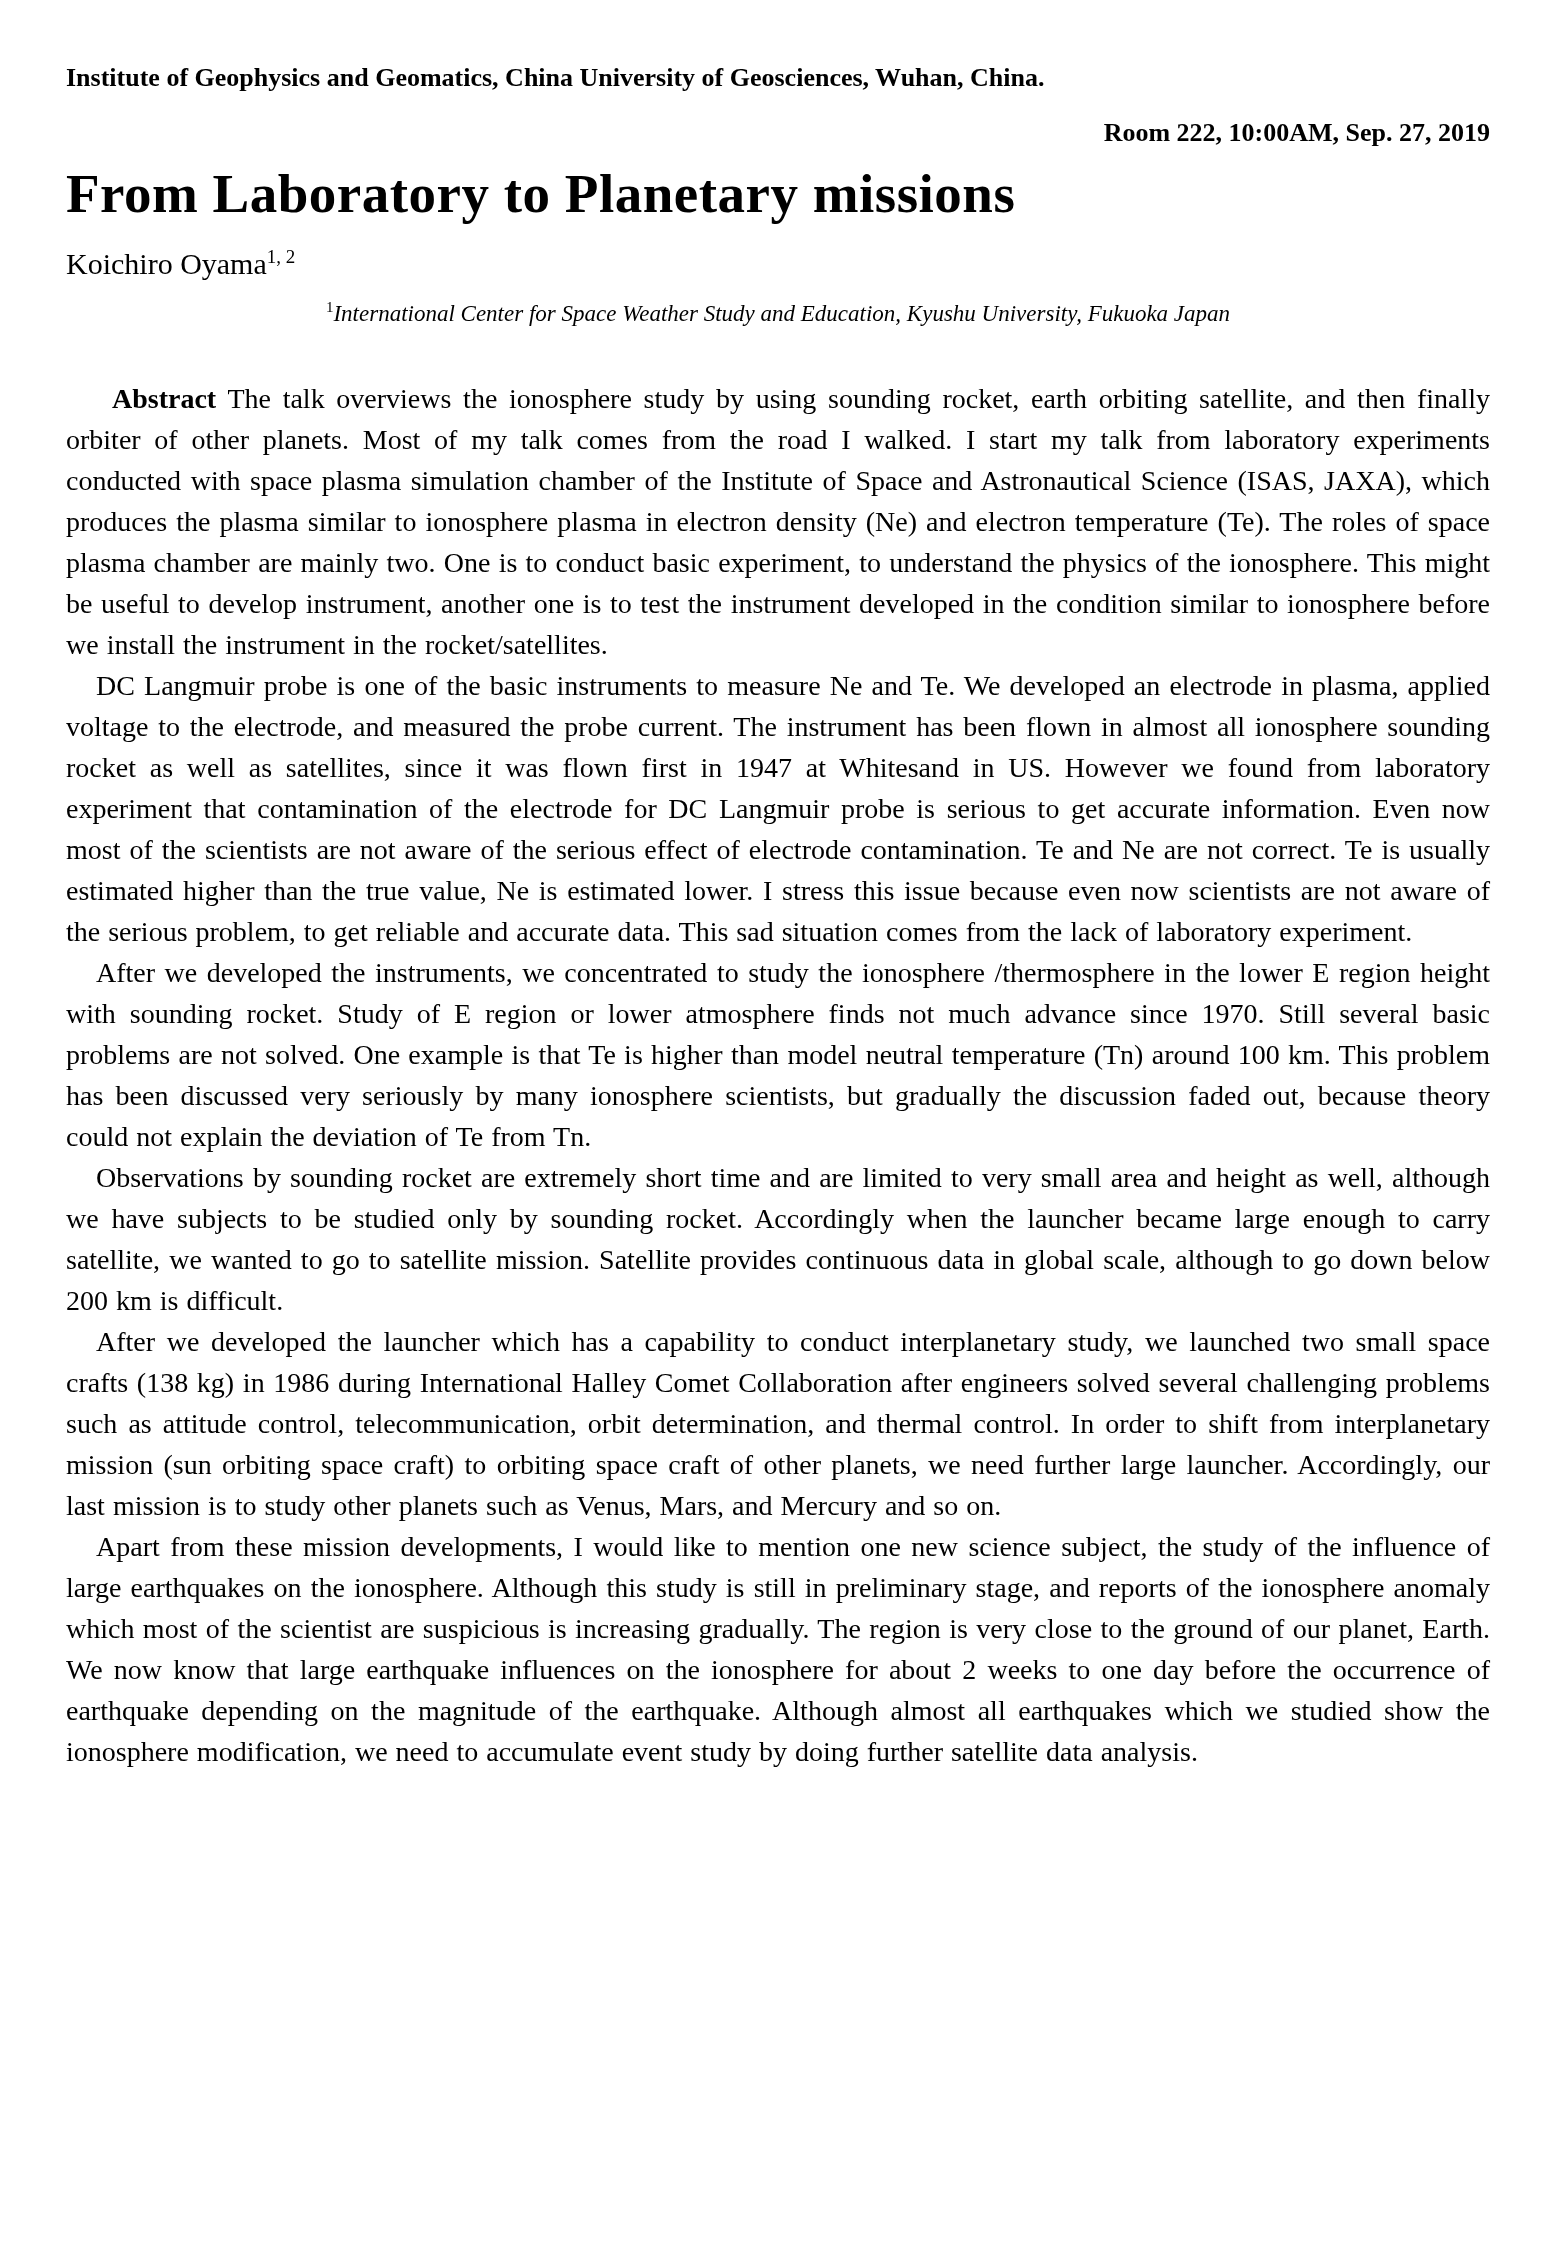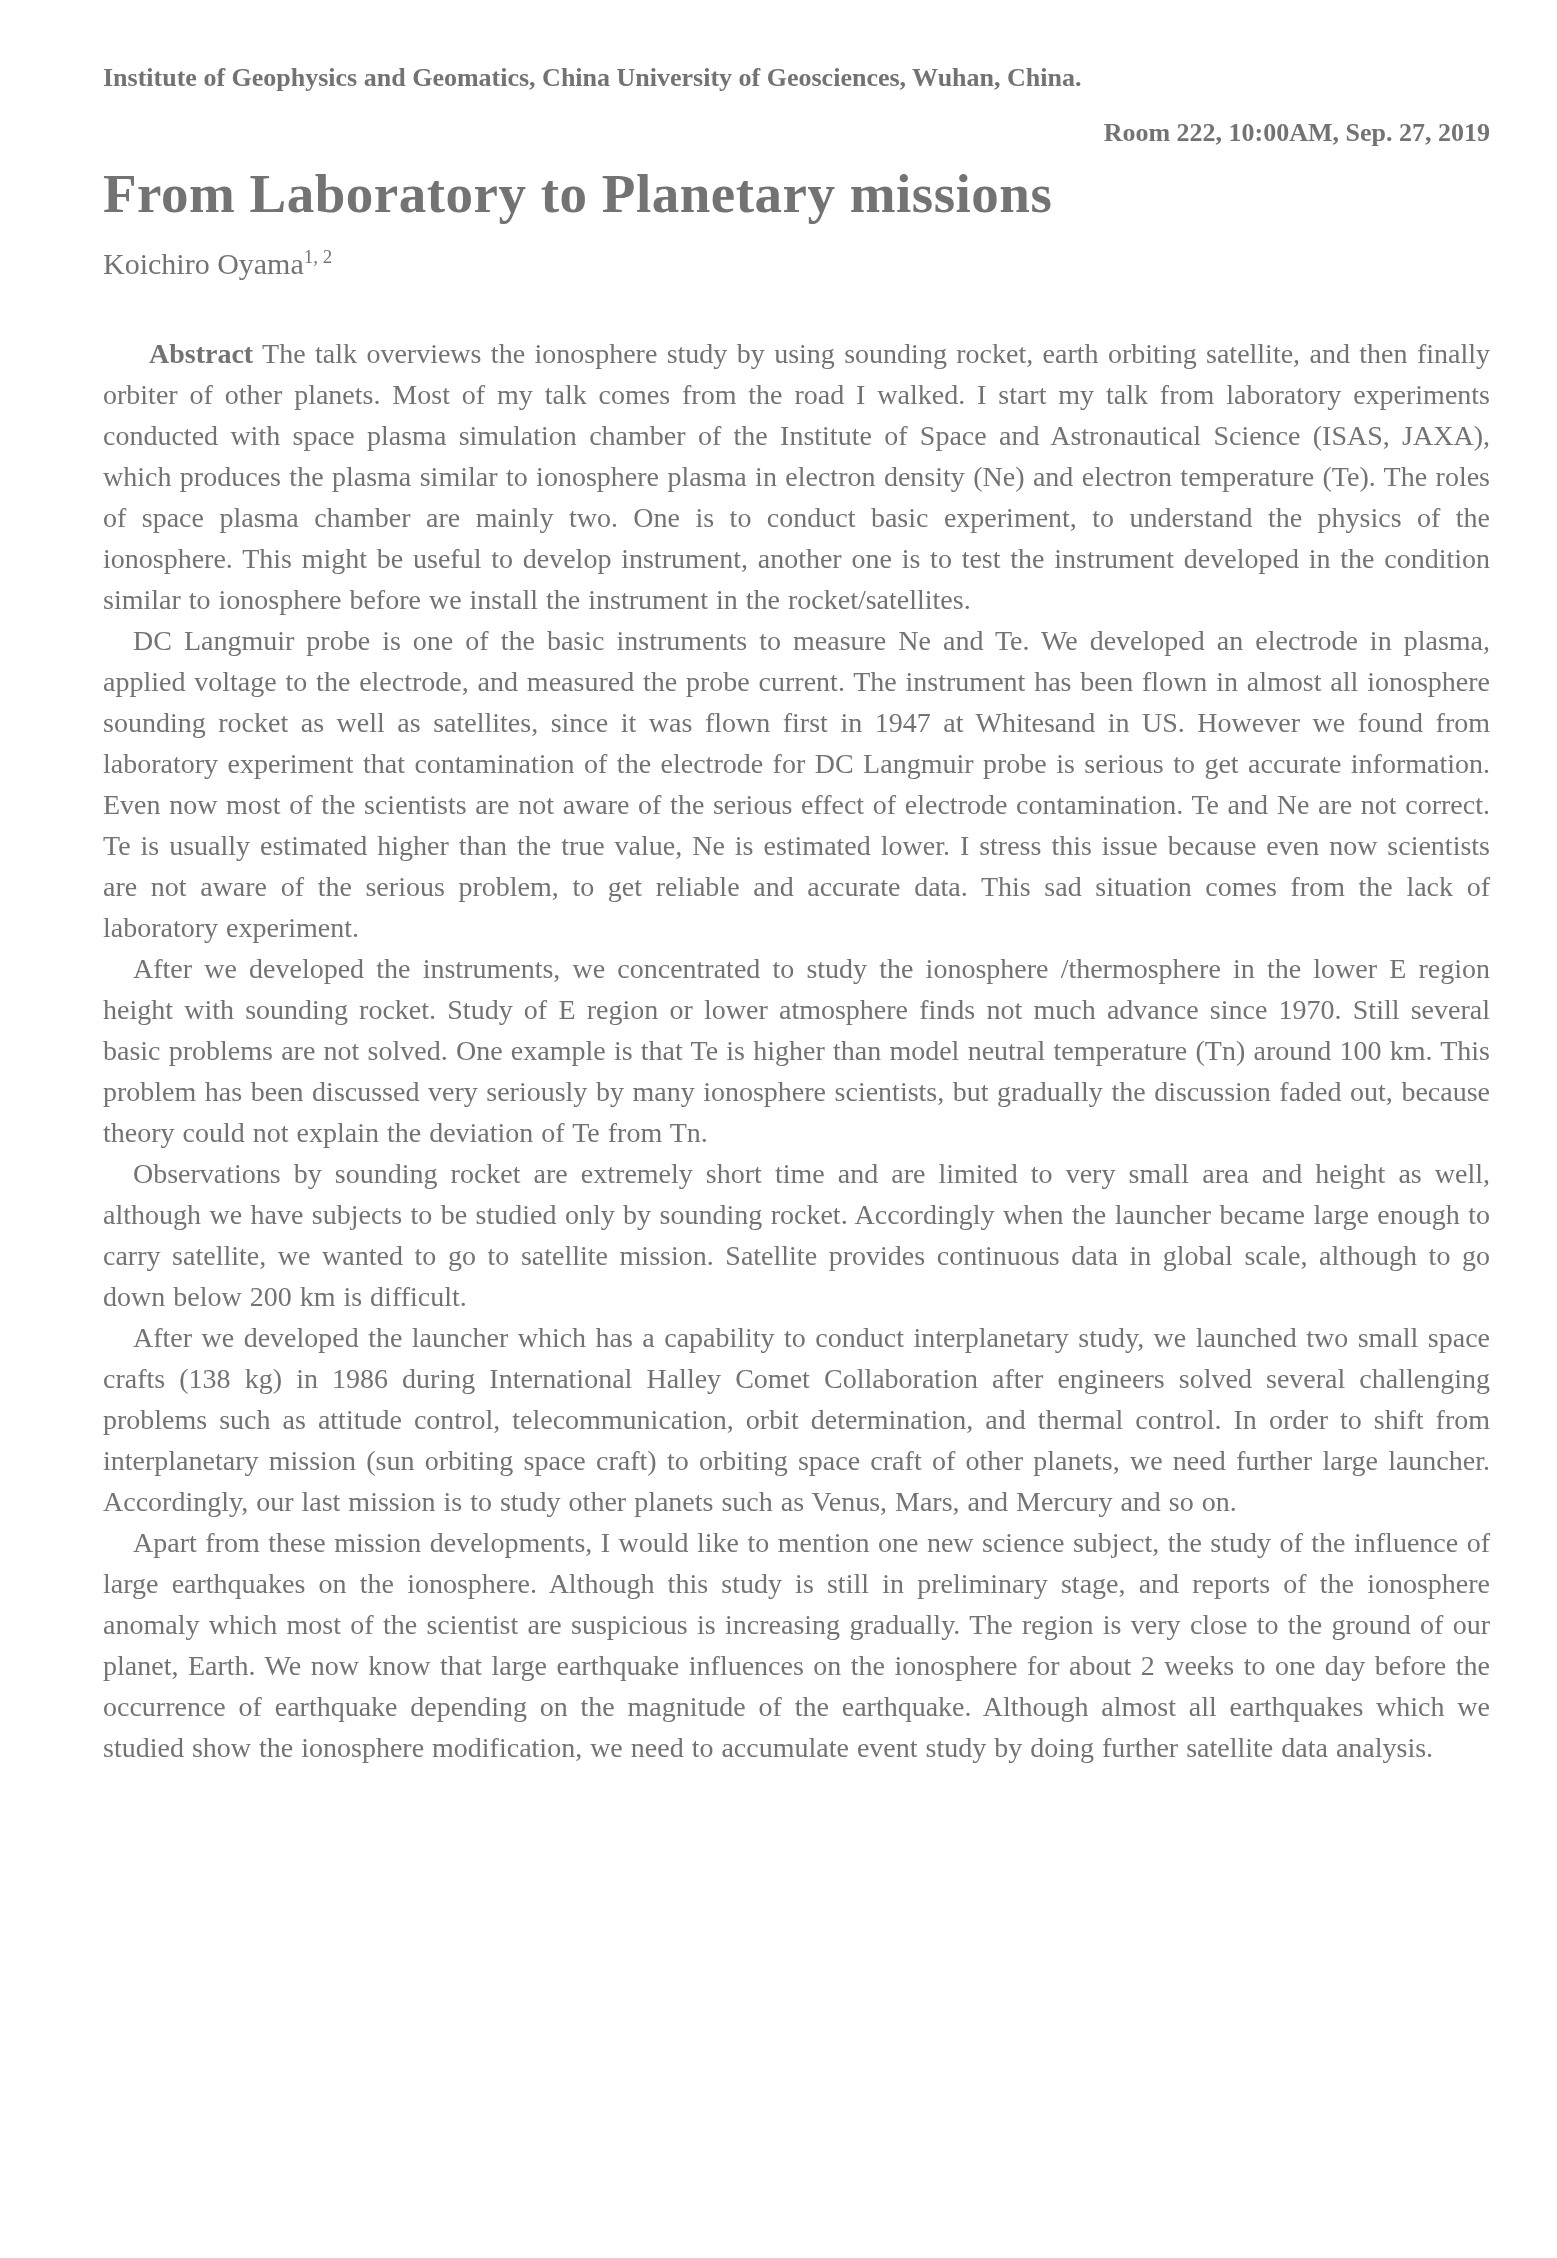--- a/index.html
+++ b/index.html
@@ -6,23 +6,23 @@
     margin: 0;
     padding: 0;
     background: #ffffff;
   }
   .page {
     width: 1557px;
     height: 2258px;
     margin: 0 auto;
     background: #ffffff;
     box-sizing: border-box;
-    padding: 62px 67px 40px 103px;
+    padding: 62px 67px 40px 66px;
     font-family: "Liberation Serif", serif;
-    color: #737373;
+    color: #000000;
     overflow: hidden;
   }
   .hdr-institute {
     font-size: 26px;
     font-weight: bold;
     text-align: left;
     margin: 0 0 24px 0;
     line-height: 1.2;
   }
   .hdr-venue {
@@ -82,20 +82,23 @@
   <div class="hdr-institute">Institute of Geophysics and Geomatics, China University of Geosciences, Wuhan, China.</div>
 
   <div class="hdr-venue">Room 222, 10:00AM, Sep. 27, 2019</div>
 
   <h1 class="doc-title">From Laboratory to Planetary missions</h1>
 
   <div class="author-line">
     <span>Koichiro Oyama</span><sup>1, 2</sup>
   </div>
 
+  <div class="affiliation">
+    <sup>1</sup><span>International Center for Space Weather Study and Education, Kyushu University, Fukuoka Japan</span>
+  </div>
 
 
   <div class="abstract-block">
     <p><span class="abstract-label">Abstract</span> <span>The talk overviews the ionosphere study by using sounding rocket, earth orbiting satellite, and then finally orbiter of other planets. Most of my talk comes from the road I walked. I start my talk from laboratory experiments conducted with space plasma simulation chamber of the Institute of Space and Astronautical Science (ISAS, JAXA), which produces the plasma similar to ionosphere plasma in electron density (Ne) and electron temperature (Te). The roles of space plasma chamber are mainly two. One is to conduct basic experiment, to understand the physics of the ionosphere. This might be useful to develop instrument, another one is to test the instrument developed in the condition similar to ionosphere before we install the instrument in the rocket/satellites.</span></p>
     <p>DC Langmuir probe is one of the basic instruments to measure Ne and Te. We developed an electrode in plasma, applied voltage to the electrode, and measured the probe current. The instrument has been flown in almost all ionosphere sounding rocket as well as satellites, since it was flown first in 1947 at Whitesand in US. However we found from laboratory experiment that contamination of the electrode for DC Langmuir probe is serious to get accurate information. Even now most of the scientists are not aware of the serious effect of electrode contamination. Te and Ne are not correct. Te is usually estimated higher than the true value, Ne is estimated lower. I stress this issue because even now scientists are not aware of the serious problem, to get reliable and accurate data. This sad situation comes from the lack of laboratory experiment.</p>
     <p>After we developed the instruments, we concentrated to study the ionosphere /thermosphere in the lower E region height with sounding rocket. Study of E region or lower atmosphere finds not much advance since 1970. Still several basic problems are not solved. One example is that Te is higher than model neutral temperature (Tn) around 100 km. This problem has been discussed very seriously by many ionosphere scientists, but gradually the discussion faded out, because theory could not explain the deviation of Te from Tn.</p>
     <p>Observations by sounding rocket are extremely short time and are limited to very small area and height as well, although we have subjects to be studied only by sounding rocket. Accordingly when the launcher became large enough to carry satellite, we wanted to go to satellite mission. Satellite provides continuous data in global scale, although to go down below 200 km is difficult.</p>
     <p>After we developed the launcher which has a capability to conduct interplanetary study, we launched two small space crafts (138 kg) in 1986 during International Halley Comet Collaboration after engineers solved several challenging problems such as attitude control, telecommunication, orbit determination, and thermal control. In order to shift from interplanetary mission (sun orbiting space craft) to orbiting space craft of other planets, we need further large launcher. Accordingly, our last mission is to study other planets such as Venus, Mars, and Mercury and so on.</p>
     <p>Apart from these mission developments, I would like to mention one new science subject, the study of the influence of large earthquakes on the ionosphere. Although this study is still in preliminary stage, and reports of the ionosphere anomaly which most of the scientist are suspicious is increasing gradually. The region is very close to the ground of our planet, Earth. We now know that large earthquake influences on the ionosphere for about 2 weeks to one day before the occurrence of earthquake depending on the magnitude of the earthquake. Although almost all earthquakes which we studied show the ionosphere modification, we need to accumulate event study by doing further satellite data analysis.</p>
   </div>

